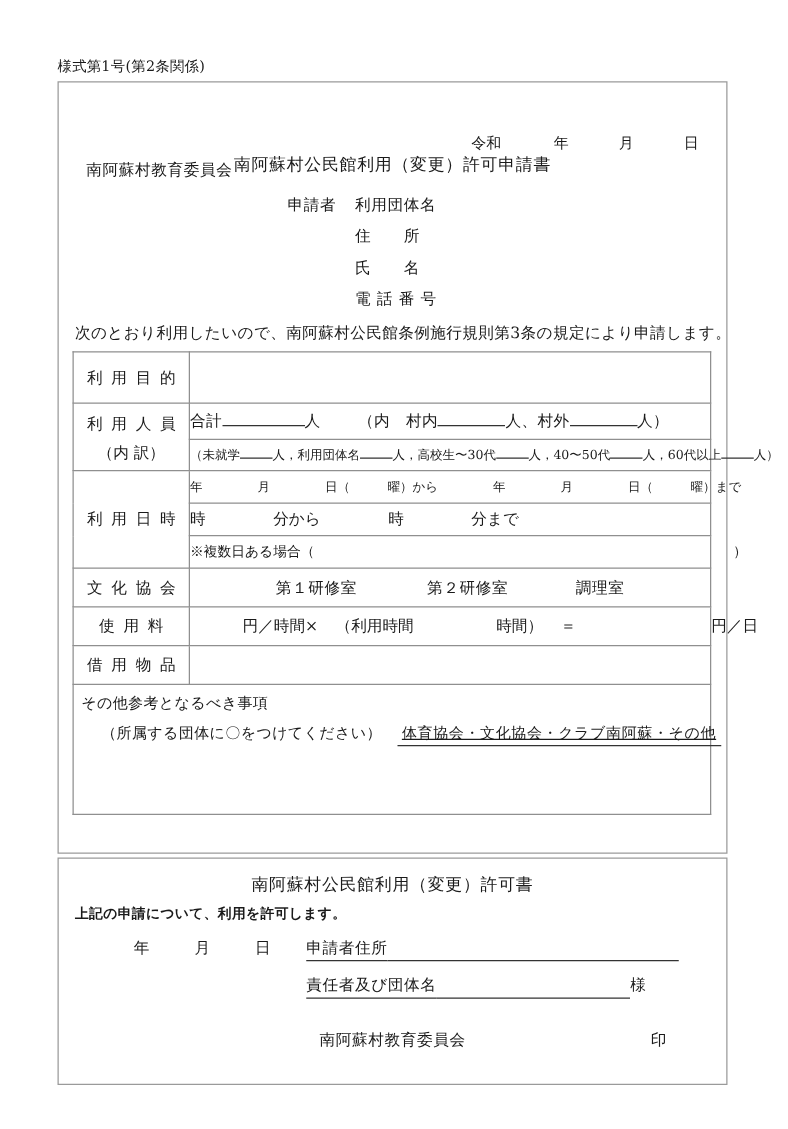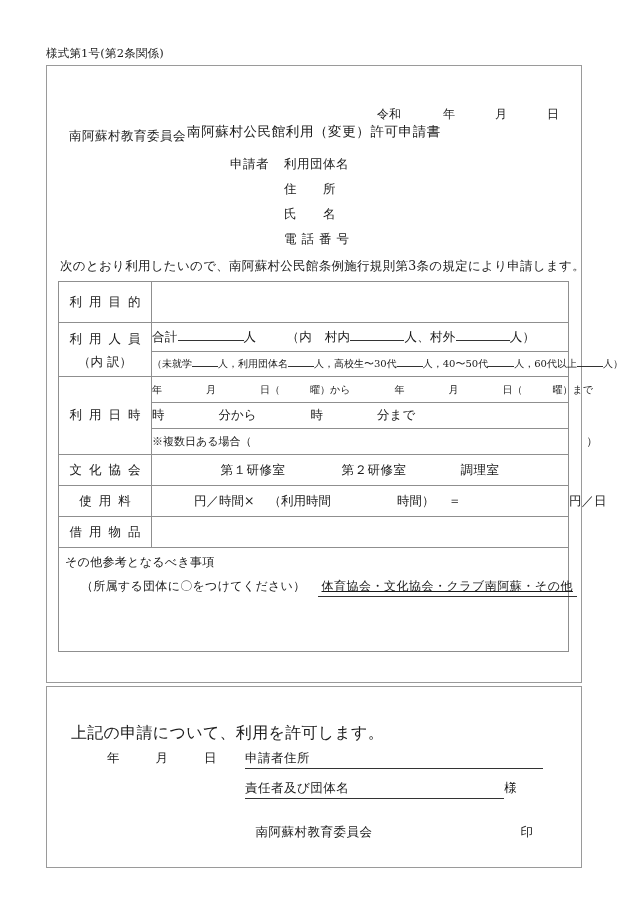--- a/index.html
+++ b/index.html
@@ -238,25 +238,26 @@
     padding: 0 4px 1px 4px;
     letter-spacing: 0.5px;
     text-decoration: underline;
   }
 
   
   #permit-title { top: 12px; }
 
   .permit-statement {
     position: absolute;
-    left: 24px;
+    left: 13px;
     top: 36px;
-    font-size: 16px;
+    font-size: 11px;
     letter-spacing: 0.3px;
     white-space: nowrap;
+    font-weight: bold;
   }
   .permit-date {
     position: absolute;
     left: 60px;
     top: 63px;
     font-size: 12.5px;
     white-space: nowrap;
   }
   .permit-date .pg { display: inline-block; width: 36px; }
 
@@ -418,20 +419,21 @@
             <span>（所属する団体に〇をつけてください）</span><span class="orgs">体育協会・文化協会・クラブ南阿蘇・その他</span>
           </div>
         </td>
       </tr>
     </tbody>
       </table>
   </div>
 
   <div class="permit-frame">
 
+    <div class="doc-title" id="permit-title">南阿蘇村公民館利用（変更）許可書</div>
 
     <div class="permit-statement">上記の申請について、利用を許可します。</div>
 
     <div class="permit-date">
       <span>年</span><span class="pg"></span><span>月</span><span class="pg"></span><span>日</span>
     </div>
 
     <div class="sig-row" id="sig-address">
       <span class="sig-label">申請者住所</span><span class="sig-rule" id="rule-address"></span>
     </div>

